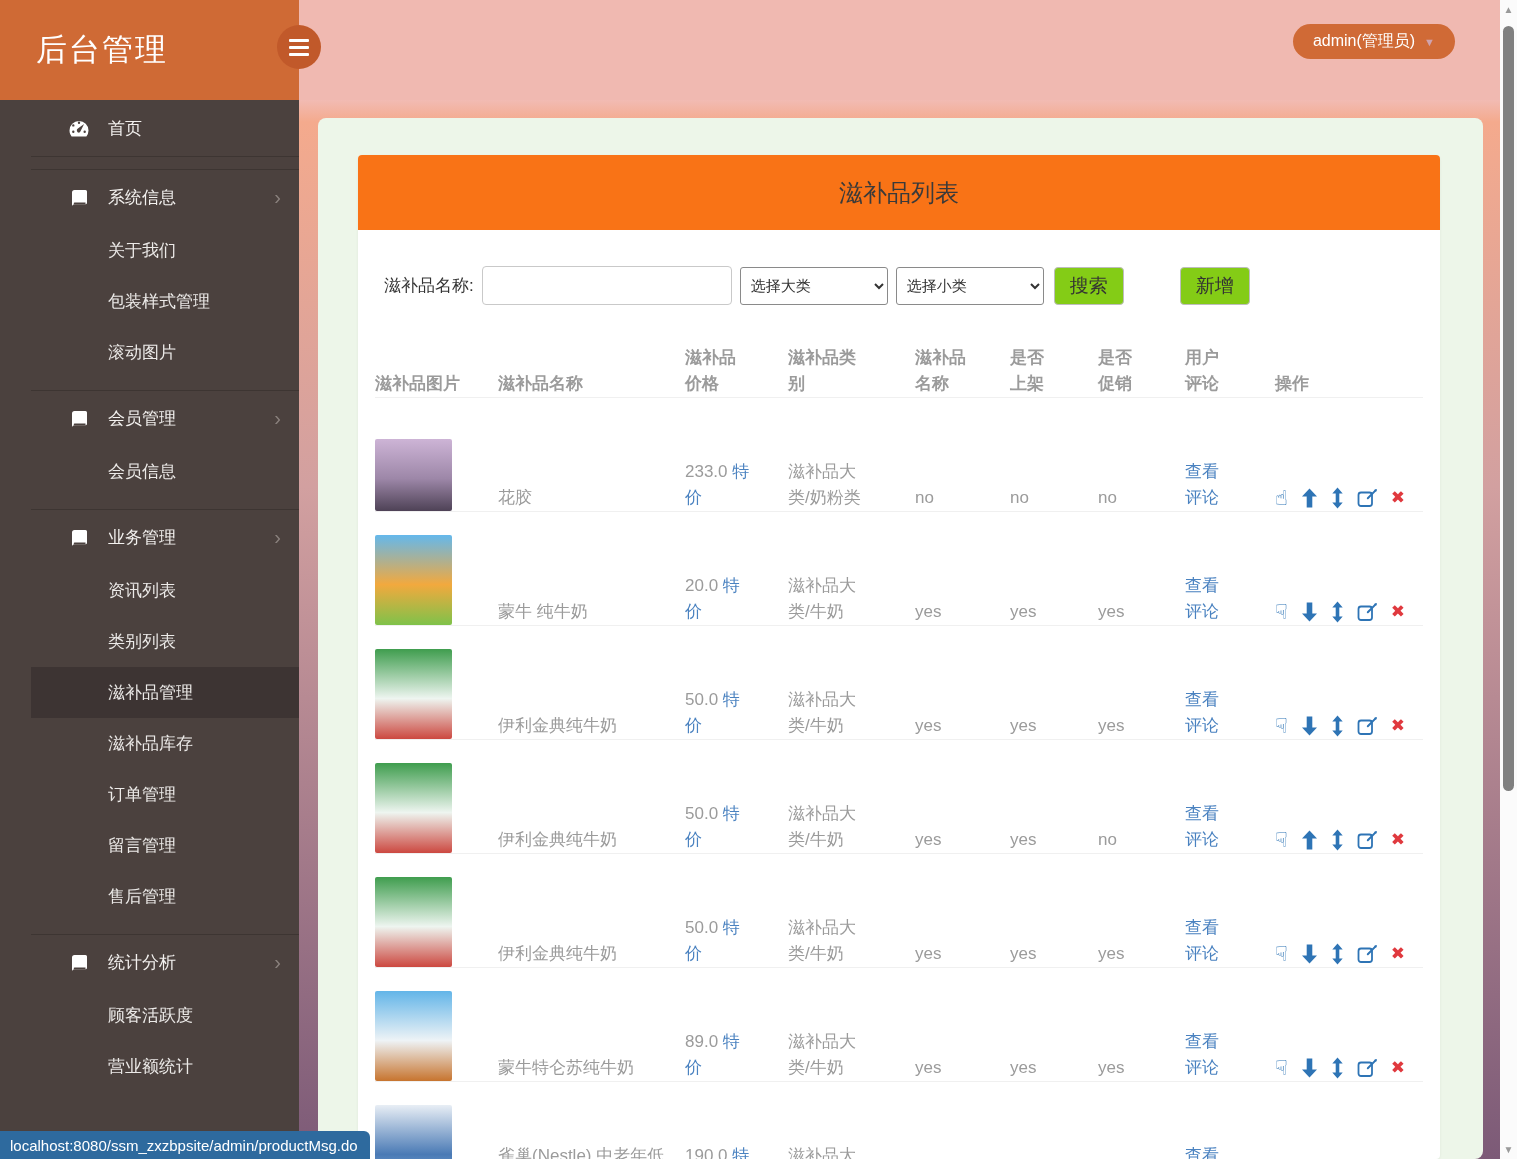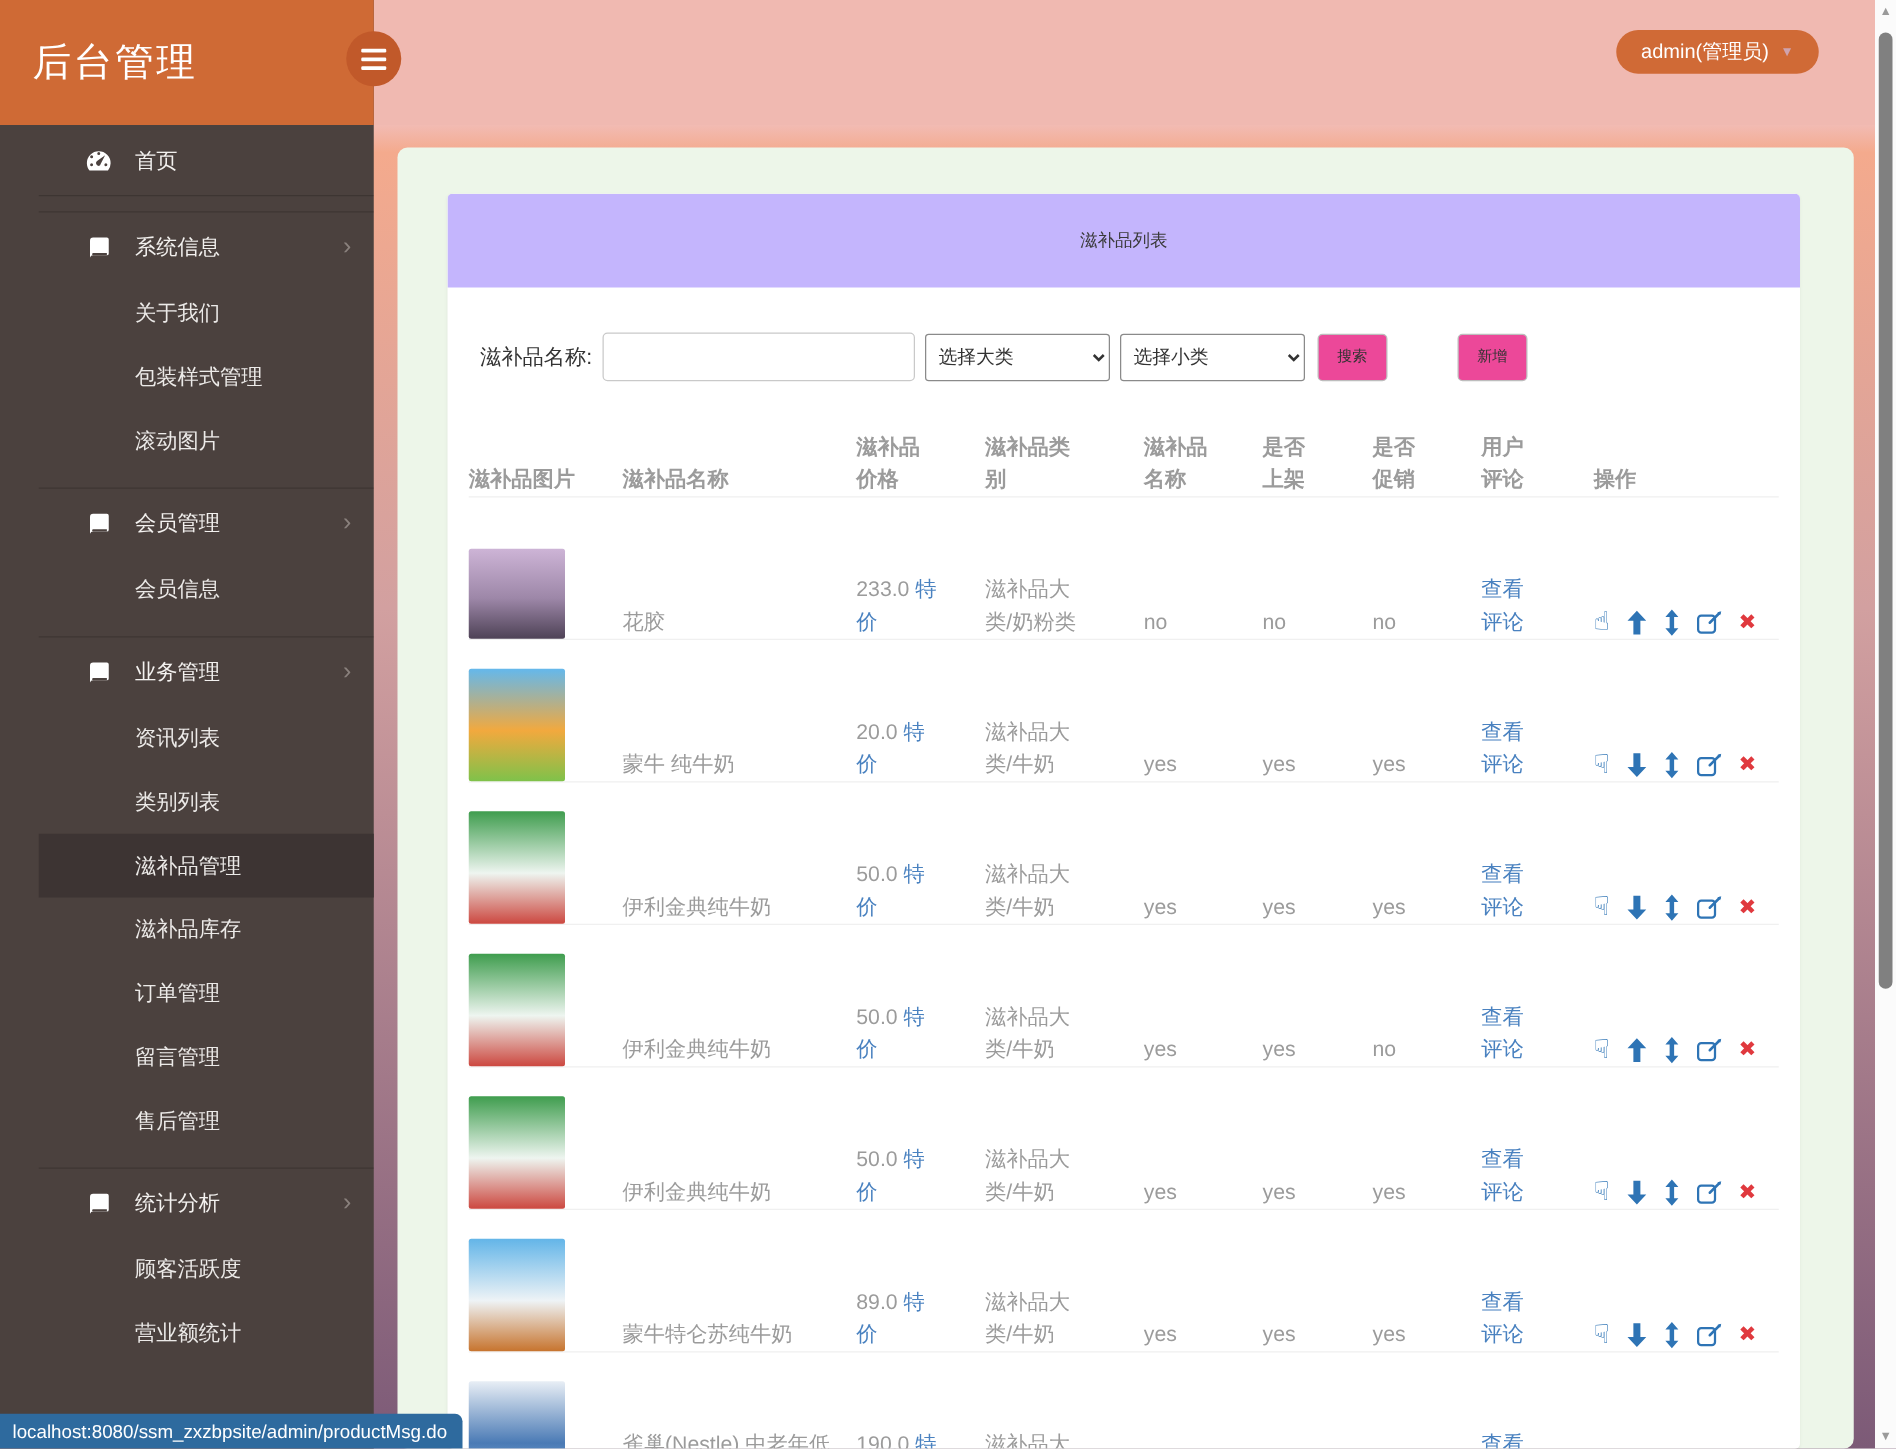--- a/index.html
+++ b/index.html
@@ -10,51 +10,51 @@
 
   
   #topbar { position:absolute; left:299px; top:0; width:1201px; height:100px; background:#f0b9b1; }
   #admin-pill { position:absolute; right:45px; top:24px; height:35px; padding:0 20px;
     background:#d06a36; border-radius:18px; color:#fff; font-size:16px;
     display:flex; align-items:center; gap:9px; cursor:pointer; }
   #admin-pill .caret { font-size:11px; color:#cfa3ae; }
 
   
   #sidebar { position:absolute; left:0; top:0; width:299px; height:1159px; background:#4b413e; }
-  #side-head { height:100px; background:#cf6a35; display:flex; align-items:center; padding-left:26px; }
+  #side-head { height:100px; background:#cf6a35; display:flex; align-items:center; padding-left:36px; }
   #side-head .brand { color:#fff; font-size:31px; letter-spacing:2px; }
   #burger { position:absolute; left:277px; top:25px; width:44px; height:44px; border-radius:50%;
     background:#c1592a; display:flex; flex-direction:column; justify-content:center; align-items:center;
     gap:4px; z-index:4; cursor:pointer; }
   #burger i { display:block; width:20px; height:3px; background:#fff; border-radius:1px; }
   #menu { padding-top:0; }
   .mi { display:flex; align-items:center; color:#f3f1ef; font-size:17px; cursor:pointer; position:relative;margin-left:31px; }
   .mi .ico { width:22px; margin-left:37px; margin-right:18px; display:flex; justify-content:center; }
   .mi.section { height:56px; margin-top:12px; border-top:1px solid rgba(0,0,0,0.18); }
   .mi.first { height:57px; margin-top:0; border-top:none; border-bottom:1px solid rgba(0,0,0,0.18); }
   .mi.sub { height:51px; padding-left:77px; color:#eceae8; }
   .mi.sub.active { background:#3d3433; }
   .mi .chev { position:absolute; right:18px; color:#8a817d; font-size:20px; }
 
   
   #container { position:absolute; left:318px; top:118px; width:1165px; height:1041px;
     background:#edf6e9; border-radius:8px; }
   #card { position:absolute; left:40px; top:37px; width:1082px; height:1004px; background:#fff;
     border-radius:4px; overflow:hidden; box-shadow:0 1px 3px rgba(0,0,0,0.06); }
-  #card-title { height:75px; background:#c4b5fd; display:flex; align-items:center; justify-content:center;
-    font-size:14px; color:#3a3a3a; }
+  #card-title { height:75px; background:#f97316; display:flex; align-items:center; justify-content:center;
+    font-size:24px; color:#3a3a3a; }
 
   #search-row { display:flex; align-items:center; padding:36px 17px 27px 26px; }
   #search-row .lbl { font-size:17px; color:#333; margin-right:8px; white-space:nowrap; }
   #name-input { width:250px; height:39px; border:1px solid #c9c9c9; border-radius:4px; padding:0 10px;
     font-size:16px; outline:none; }
   #search-row select { height:38px; width:148px; margin-left:8px; font-size:15px; color:#333;
     border:1px solid #8a8a8a; border-radius:3px; background:#fff; padding:0 6px; }
-  .btn { height:38px; padding:0 15px; background:#ec4899; border:1px solid #bdbdbd; border-radius:4px;
-    font-size:12px; color:#333; cursor:pointer; }
+  .btn { height:38px; padding:0 15px; background:#84cc16; border:1px solid #bdbdbd; border-radius:4px;
+    font-size:19px; color:#333; cursor:pointer; }
   #search-btn { margin-left:10px; }
   #add-btn { margin-left:56px; }
 
   
   #tbl { padding:0 17px; }
   .tr { display:flex; align-items:flex-end; border-bottom:1px solid #f0f0f0; }
   .thead { height:66px; padding-top:8px; }
   .thead .td { color:#9b9b9b; font-weight:bold; }
   .td { font-size:17px; color:#9b9b9b; line-height:26px; padding-top:14px; }
   .tr.row { height:114px; }

